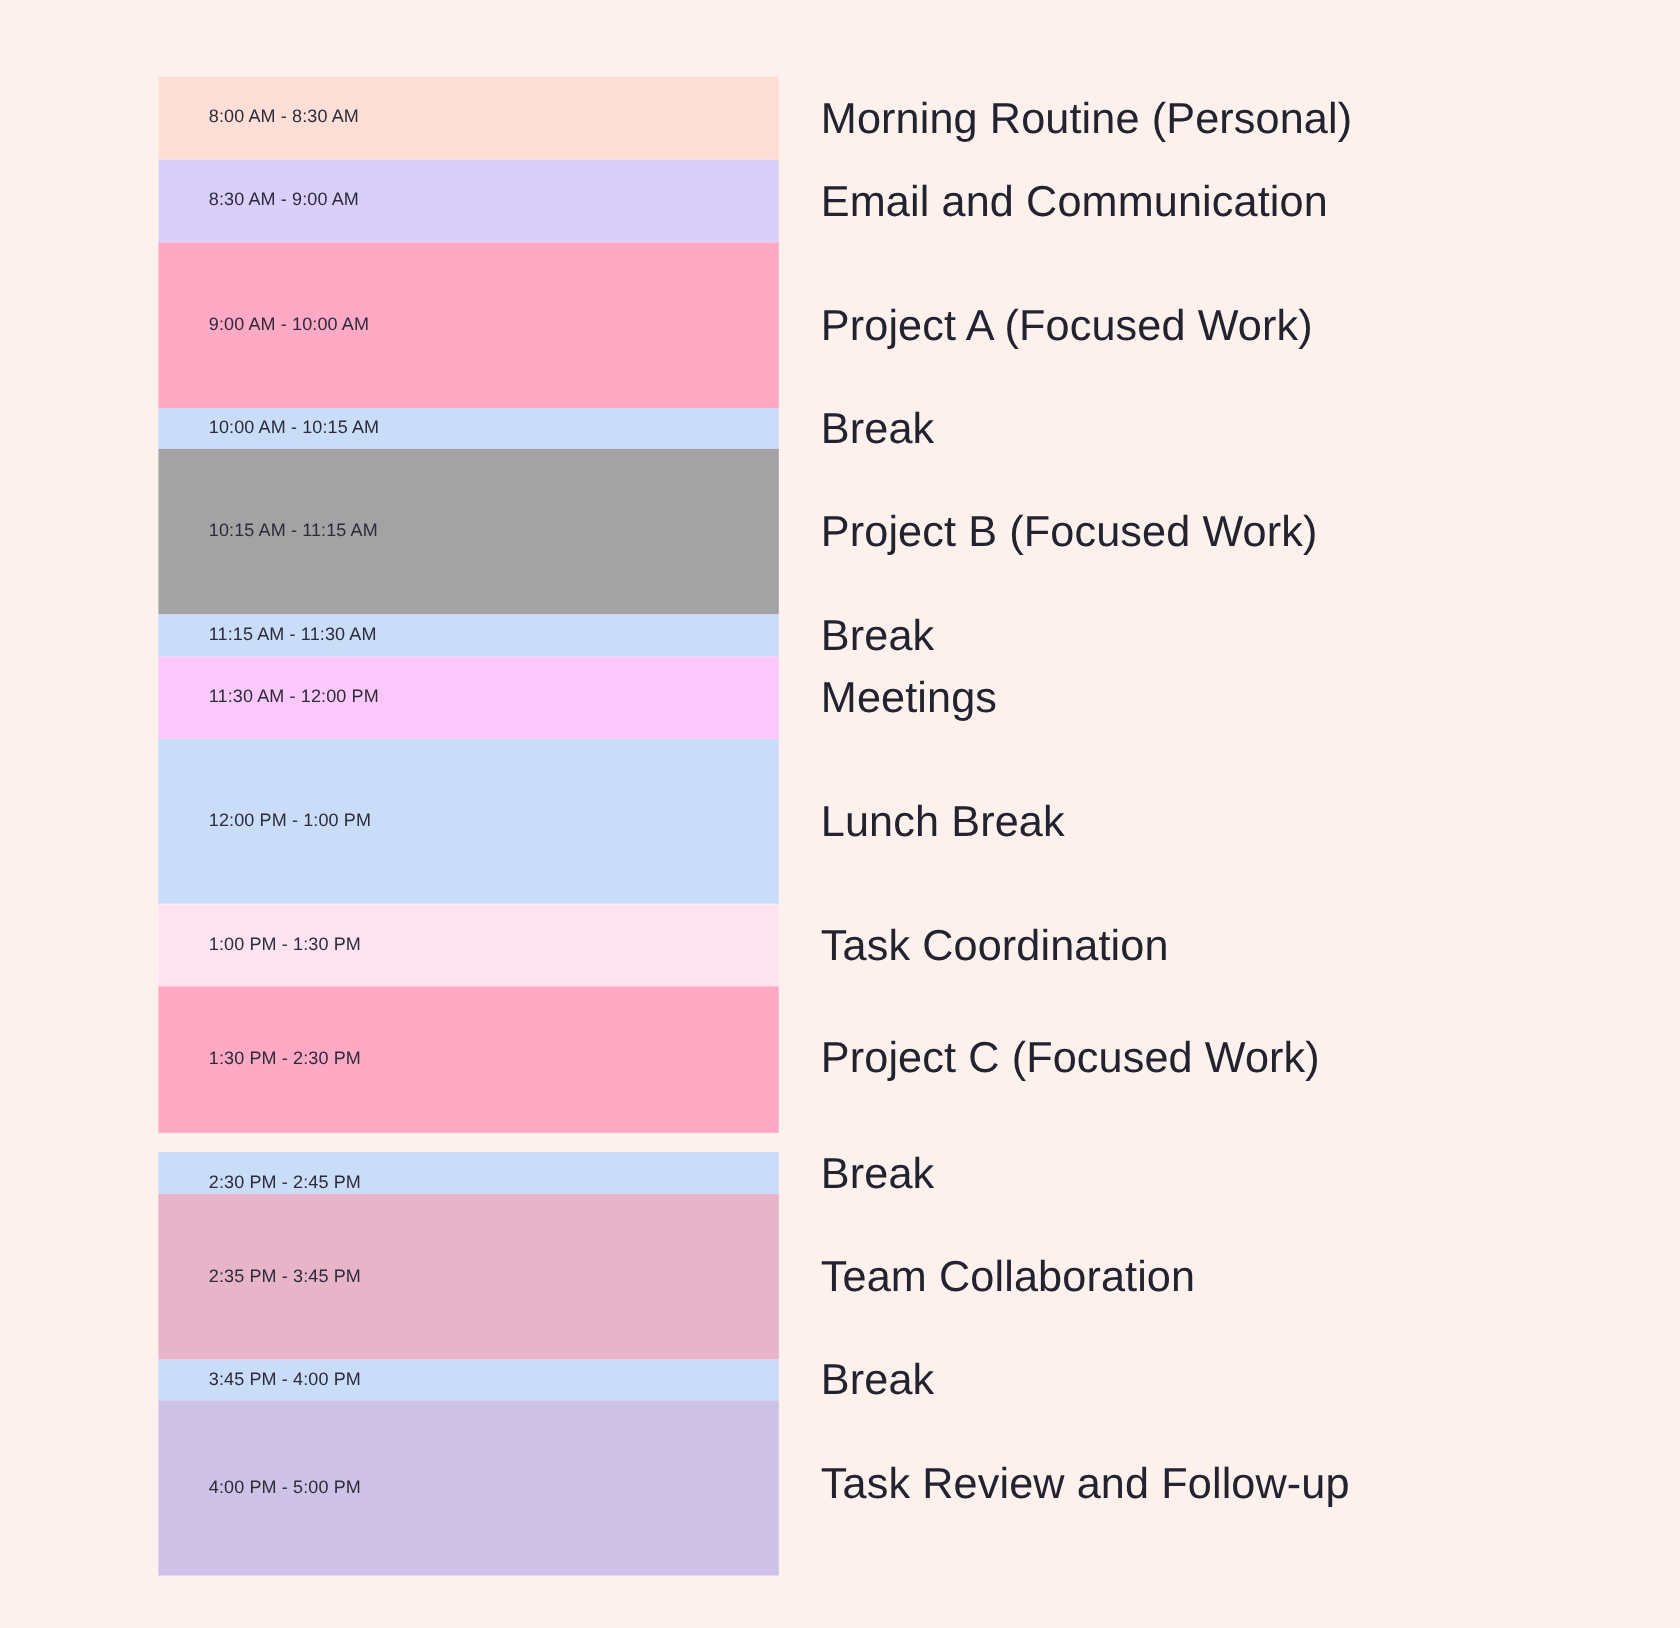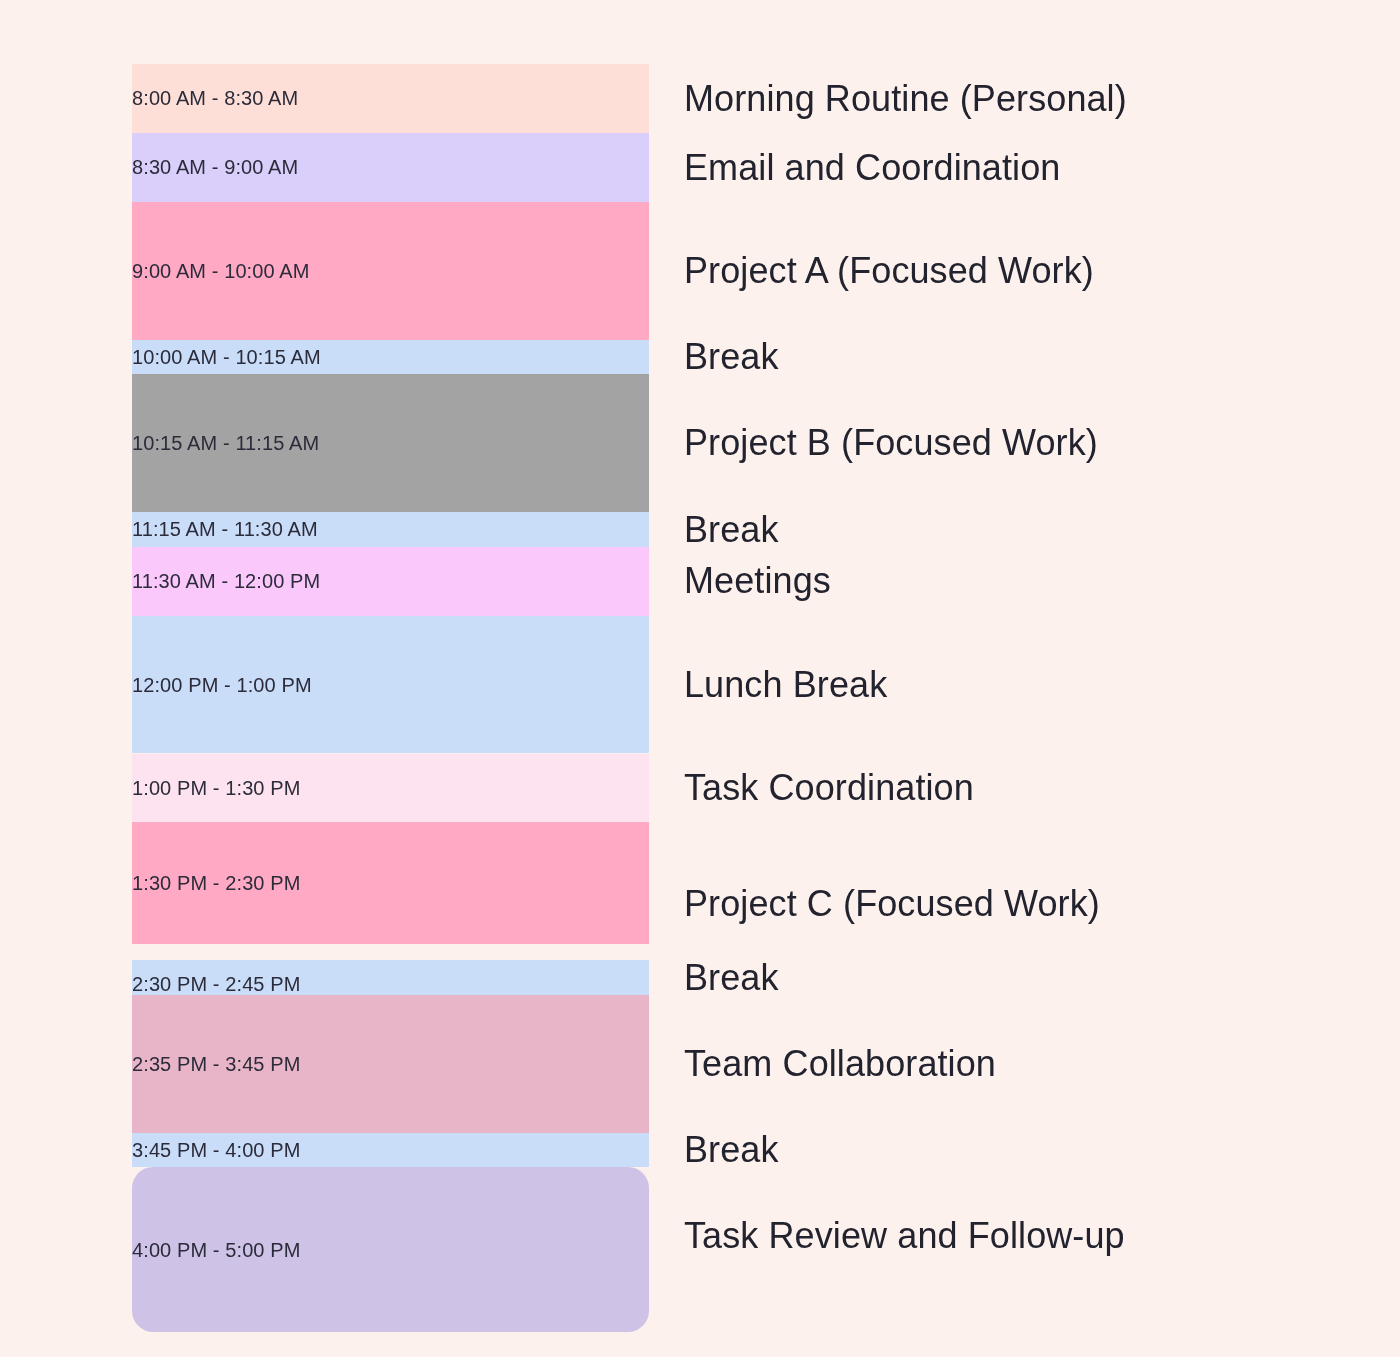--- a/index.html
+++ b/index.html
@@ -31,23 +31,24 @@
   .slot {
     position: absolute;
     left: 0;
     width: 517px;
     display: flex;
     align-items: center;
     box-sizing: border-box;
   }
 
   .slot-time {
-    font-size: 20px;
+    font-size: 15px;
     color: #2B2B3A;
     letter-spacing: 0.1px;
+    padding-left: 42px;
     white-space: nowrap;
     line-height: 1.1;
   }
 
   .slot-activity {
     position: absolute;
     left: 684px;
     font-size: 36px;
     color: #22232E;
     white-space: nowrap;
@@ -94,29 +95,29 @@
       </div>
       <div class="slot" style="top: 896.35px; height: 34.475px; background: rgb(201, 221, 248); align-items: flex-end;">
         <span class="slot-time">2:30 PM - 2:45 PM</span>
       </div>
       <div class="slot" style="top: 930.825px; height: 137.9px; background: rgb(232, 180, 200);">
         <span class="slot-time">2:35 PM - 3:45 PM</span>
       </div>
       <div class="slot" style="top: 1068.72px; height: 34.475px; background: rgb(201, 221, 248);">
         <span class="slot-time">3:45 PM - 4:00 PM</span>
       </div>
-      <div class="slot" style="top: 1103.2px; height: 165px; background: rgb(206, 195, 230); border-radius: 21px;">
+      <div class="slot" style="top: 1103.2px; height: 146px; background: rgb(206, 195, 230);">
         <span class="slot-time">4:00 PM - 5:00 PM</span>
       </div>
     </div>
 <div class="slot-activity" style="top: 64px; height: 68.95px;">
       <span>Morning Routine (Personal)</span>
     </div>
     <div class="slot-activity" style="top: 132.95px; height: 68.95px;">
-      <span>Email and Coordination</span>
+      <span>Email and Communication</span>
     </div>
     <div class="slot-activity" style="top: 201.9px; height: 137.9px;">
       <span>Project A (Focused Work)</span>
     </div>
     <div class="slot-activity" style="top: 339.8px; height: 34.475px;">
       <span>Break</span>
     </div>
     <div class="slot-activity" style="top: 374.275px; height: 137.9px;">
       <span>Project B (Focused Work)</span>
     </div>
@@ -125,21 +126,21 @@
     </div>
     <div class="slot-activity" style="top: 546.65px; height: 68.95px;">
       <span>Meetings</span>
     </div>
     <div class="slot-activity" style="top: 615.6px; height: 137.9px;">
       <span>Lunch Break</span>
     </div>
     <div class="slot-activity" style="top: 753.5px; height: 68.95px;">
       <span>Task Coordination</span>
     </div>
-    <div class="slot-activity" style="top: 835px; height: 137.9px;">
+    <div class="slot-activity" style="top: 812px; height: 137.9px;">
       <span>Project C (Focused Work)</span>
     </div>
     <div class="slot-activity" style="top: 960.35px; height: 34.475px;">
       <span>Break</span>
     </div>
     <div class="slot-activity" style="top: 994.825px; height: 137.9px;">
       <span>Team Collaboration</span>
     </div>
     <div class="slot-activity" style="top: 1132.72px; height: 34.475px;">
       <span>Break</span>

